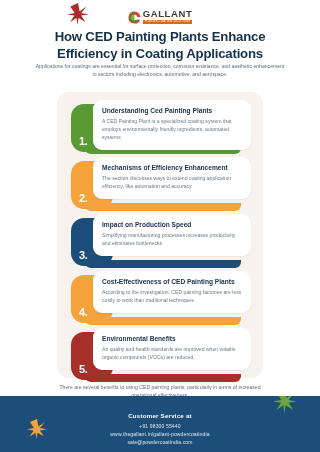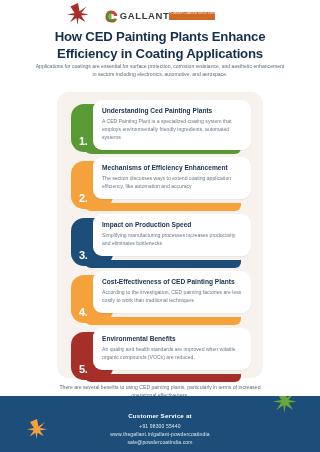--- a/index.html
+++ b/index.html
@@ -12,21 +12,21 @@
   .poster{position:relative;width:320px;height:452px;background:#ffffff;overflow:hidden;}
 
   
   .star{position:absolute;pointer-events:none;}
   .star svg{display:block;}
 
   
   .logo-wrap{position:absolute;left:0;right:0;top:9px;display:flex;justify-content:center;align-items:center;}
   .logo{display:flex;align-items:center;gap:2px;}
   .logo-mark{width:13px;height:13px;position:relative;}
-  .logo-text{display:flex;flex-direction:row;line-height:1;}
+  .logo-text{display:flex;flex-direction:column;line-height:1;}
   .logo-name{font-size:9.5px;font-weight:bold;letter-spacing:.6px;color:#3a3a3a;}
   .logo-tag{font-size:2.6px;letter-spacing:.25px;color:#c0392b;background:#d06a27;color:#fff;padding:1px 0 1px;text-align:center;margin-top:1px;}
 
   .title{
     position:absolute;left:26px;right:26px;top:29px;
     text-align:center;font-size:13.2px;line-height:1.28;
     font-weight:bold;color:#17304b;letter-spacing:-.2px;
   }
   .subtitle{
     position:absolute;left:34px;right:34px;top:62px;

